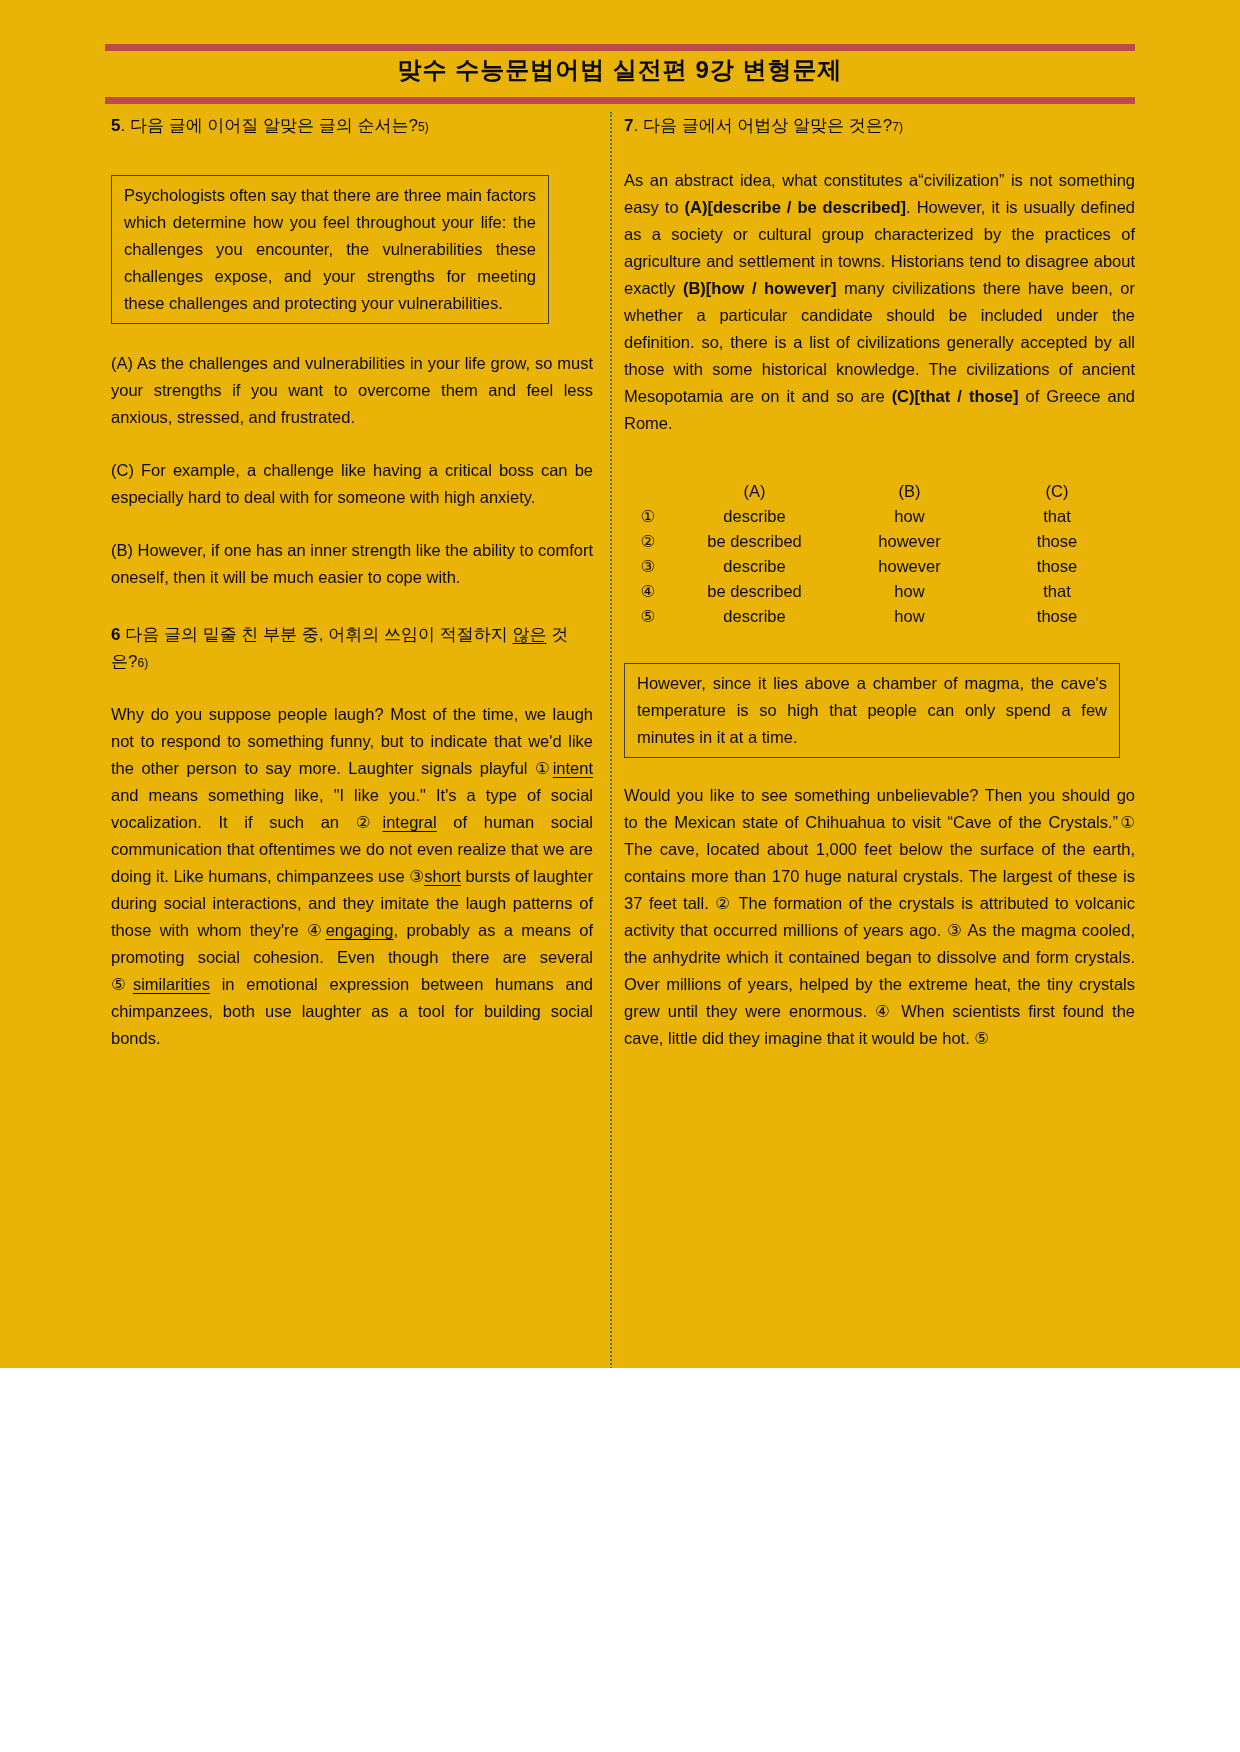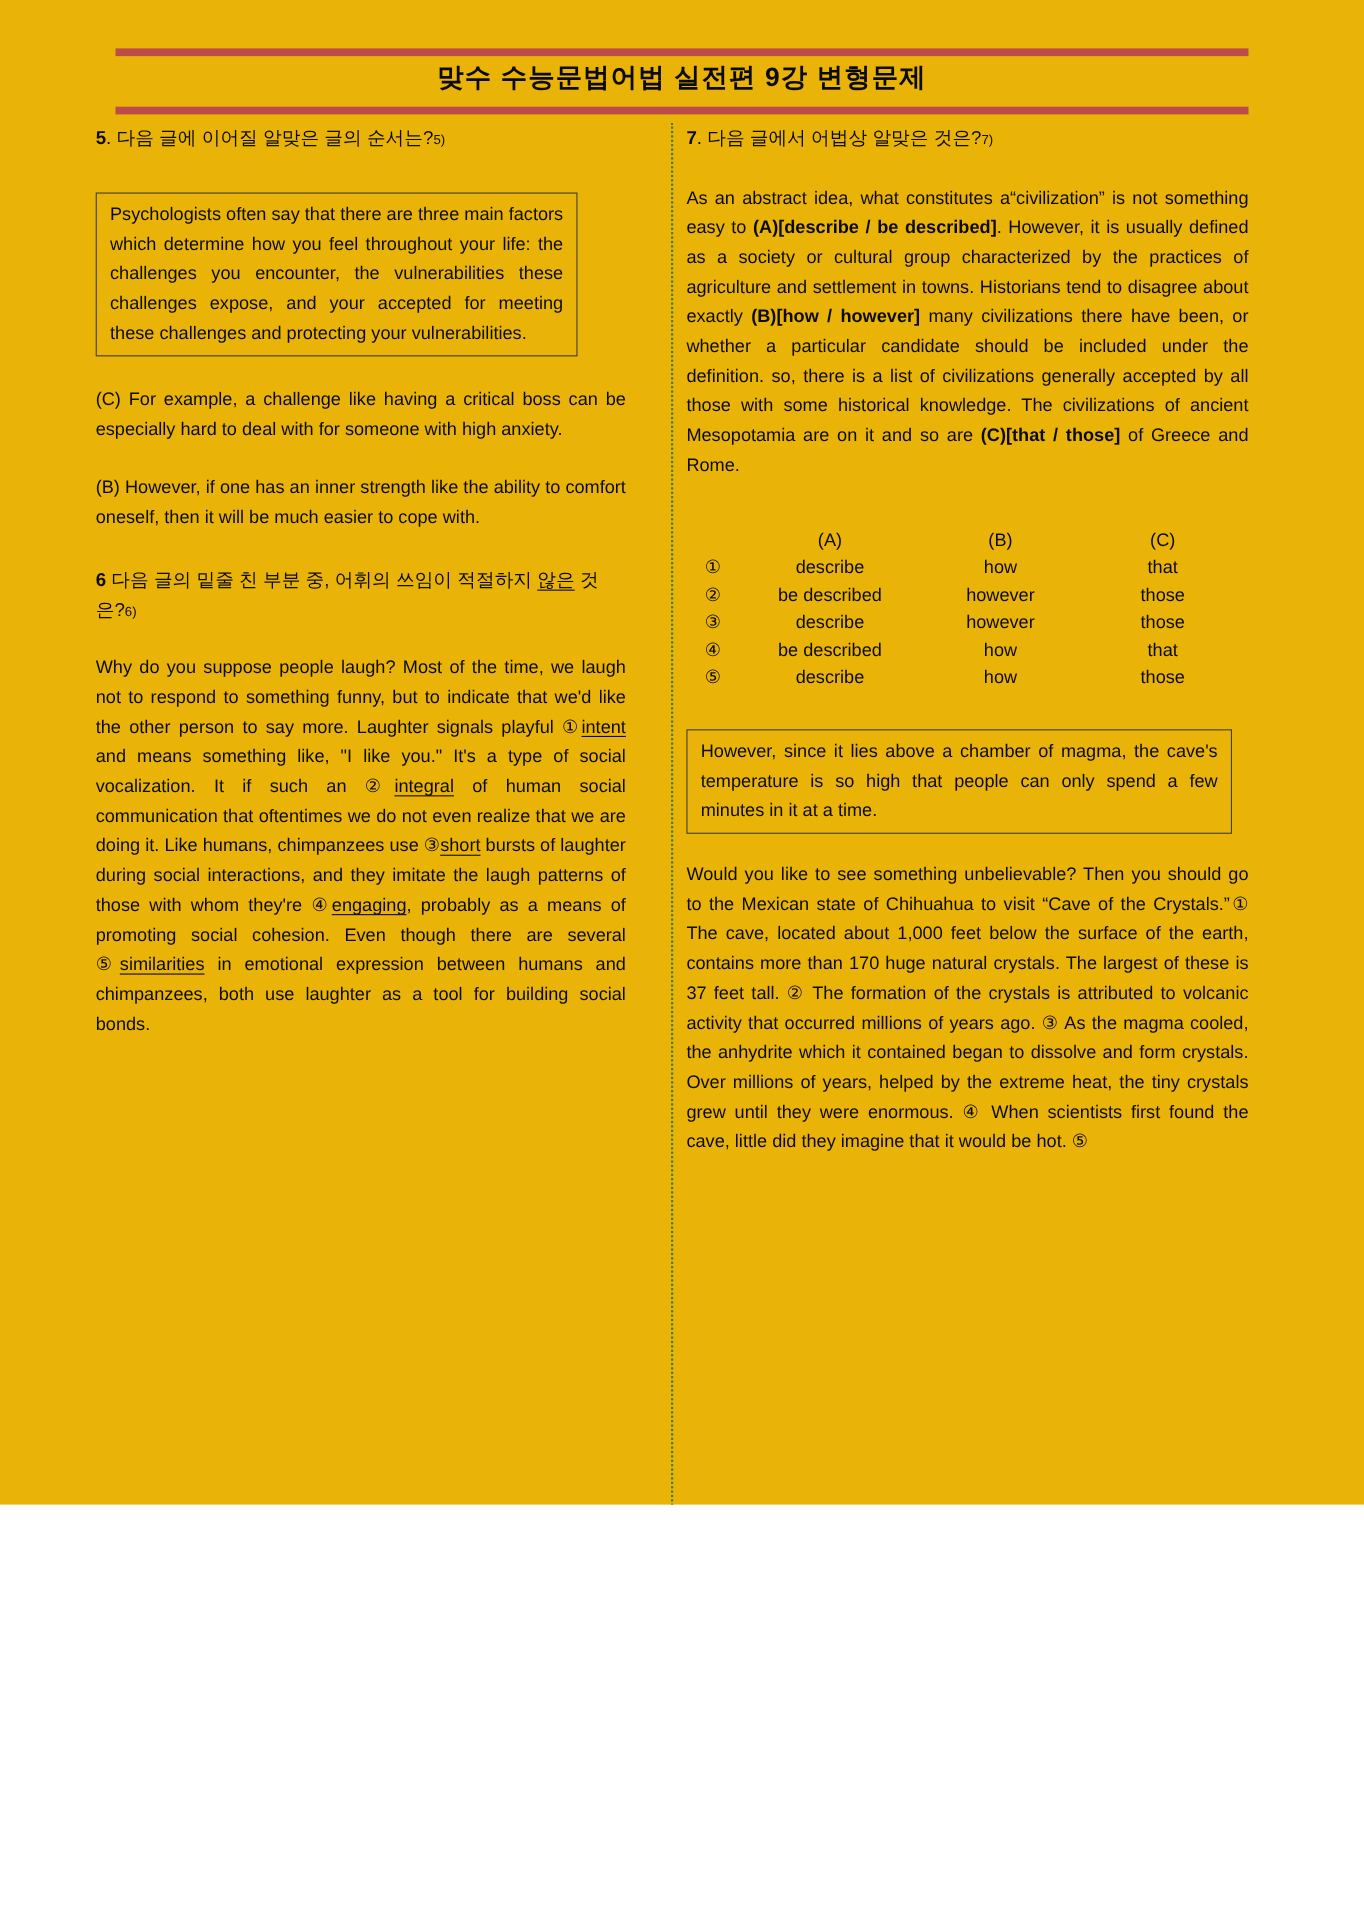--- a/index.html
+++ b/index.html
@@ -14,21 +14,21 @@
   .rule-footer { top:1686px; height:4px; }
   .doc-title {
     position:absolute; top:54px; left:0; width:100%;
     text-align:center; font-size:24px; font-weight:bold; letter-spacing:1px;
   }
   .divider {
     position:absolute; left:610px; top:112px; height:1376px; width:0;
     border-left:2px dotted #3a7d44;
   }
   .col { position:absolute; top:112px; font-size:16.5px; line-height:27px; text-align:justify; }
-  .col-left  { left:87px; width:482px; }
+  .col-left  { left:111px; width:482px; }
   .col-right { left:624px; width:511px; }
   .q-title { font-size:17px; line-height:27px; text-align:left; }
   .b { font-weight:bold; }
   .r { font-size:12px; }
   .u { text-decoration:underline; text-underline-offset:3px; }
   .passage-box { border:1.5px solid #3e3e3e; padding:6px 12px; margin-top:34px; }
   .passage-box.narrow { width:412px; }
   .passage-box.wide   { width:470px; }
   .para { margin:26px 0 0 0; }
   .options-grid {
@@ -54,21 +54,22 @@
 <div class="page">
 
   <div class="rule rule-top"></div>
   <div class="doc-title">맞수 수능문법어법 실전편 9강 변형문제</div>
   <div class="rule rule-mid"></div>
 
   <div class="divider"></div>
 
   <div class="col col-left">
     <div class="q-title"><span class="b">5</span><span>. 다음 글에 이어질 알맞은 글의 순서는?</span><span class="r">5)</span></div>
-    <div class="passage-box narrow">Psychologists often say that there are three main factors which determine how you feel throughout your life: the challenges you encounter, the vulnerabilities these challenges expose, and your accepted for meeting these challenges and protecting your vulnerabilities.</div>
+    <div class="passage-box narrow">Psychologists often say that there are three main factors which determine how you feel throughout your life: the challenges you encounter, the vulnerabilities these challenges expose, and your strengths for meeting these challenges and protecting your vulnerabilities.</div>
+    <p class="para">(A) As the challenges and vulnerabilities in your life grow, so must your strengths if you want to overcome them and feel less anxious, stressed, and frustrated.</p>
     <p class="para">(C) For example, a challenge like having a critical boss can be especially hard to deal with for someone with high anxiety.</p>
     <p class="para">(B) However, if one has an inner strength like the ability to comfort oneself, then it will be much easier to cope with.</p>
     <div class="q-title q6-title"><span class="b">6</span><span> 다음 글의 밑줄 친 부분 중, 어휘의 쓰임이 적절하지 </span><span class="u">않은</span><span> 것은?</span><span class="r">6)</span></div>
     <p class="para q6-passage"><span>Why do you suppose people laugh? Most of the time, we laugh not to respond to something funny, but to indicate that we'd like the other person to say more. Laughter signals playful </span><span>①</span><span class="u">intent</span><span> and means something like, "I like you." It's a type of social vocalization. It if such an </span><span>②</span><span class="u">integral</span><span> of human social communication that oftentimes we do not even realize that we are doing it. Like humans, chimpanzees use </span><span>③</span><span class="u">short</span><span> bursts of laughter during social interactions, and they imitate the laugh patterns of those with whom they're </span><span>④</span><span class="u">engaging</span><span>, probably as a means of promoting social cohesion. Even though there are several </span><span>⑤</span><span class="u">similarities</span><span> in emotional expression between humans and chimpanzees, both use laughter as a tool for building social bonds.</span></p>
   </div>
 
   <div class="col col-right">
     <div class="q-title"><span class="b">7</span><span>. 다음 글에서 어법상 알맞은 것은?</span><span class="r">7)</span></div>
     <p class="para"><span>As an abstract idea, what constitutes a“civilization” is not something easy to </span><span class="b">(A)[describe / be described]</span><span>. However, it is usually defined as a society or cultural group characterized by the practices of agriculture and settlement in towns. Historians tend to disagree about exactly </span><span class="b">(B)[how / however]</span><span> many civilizations there have been, or whether a particular candidate should be included under the definition. so, there is a list of civilizations generally accepted by all those with some historical knowledge. The civilizations of ancient Mesopotamia are on it and so are </span><span class="b">(C)[that / those]</span><span> of Greece and Rome.</span></p>
     <div class="answer-table">

